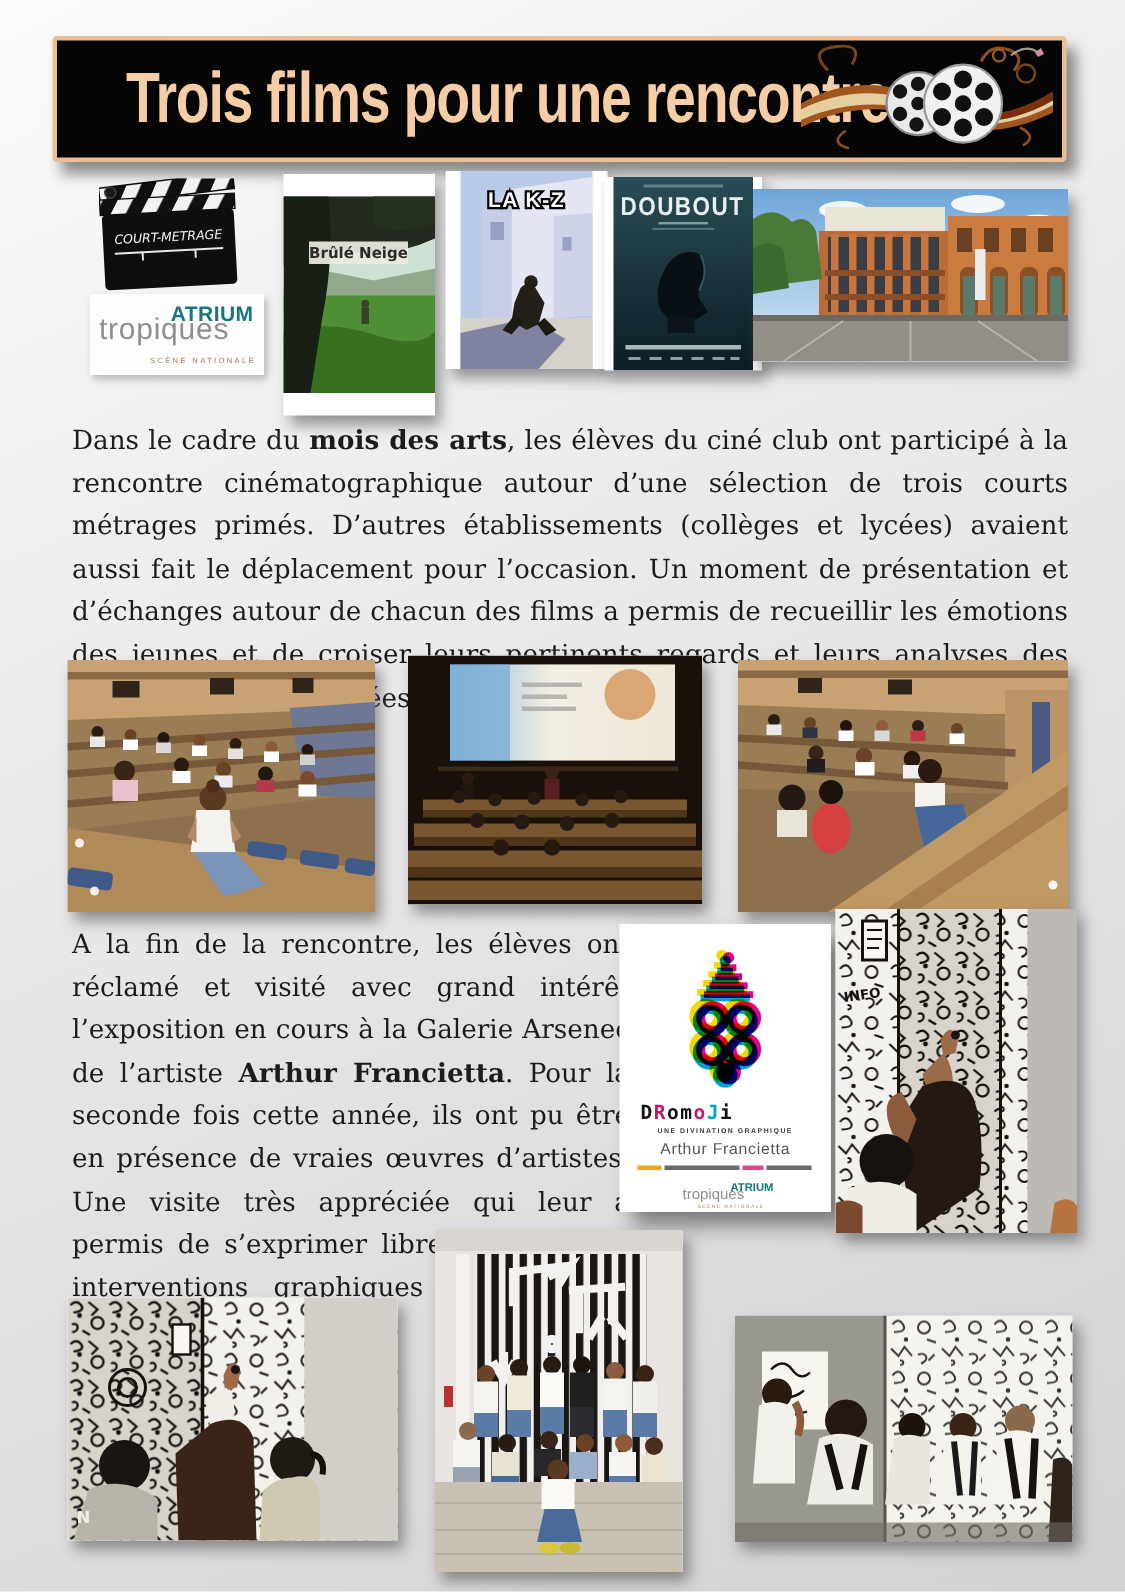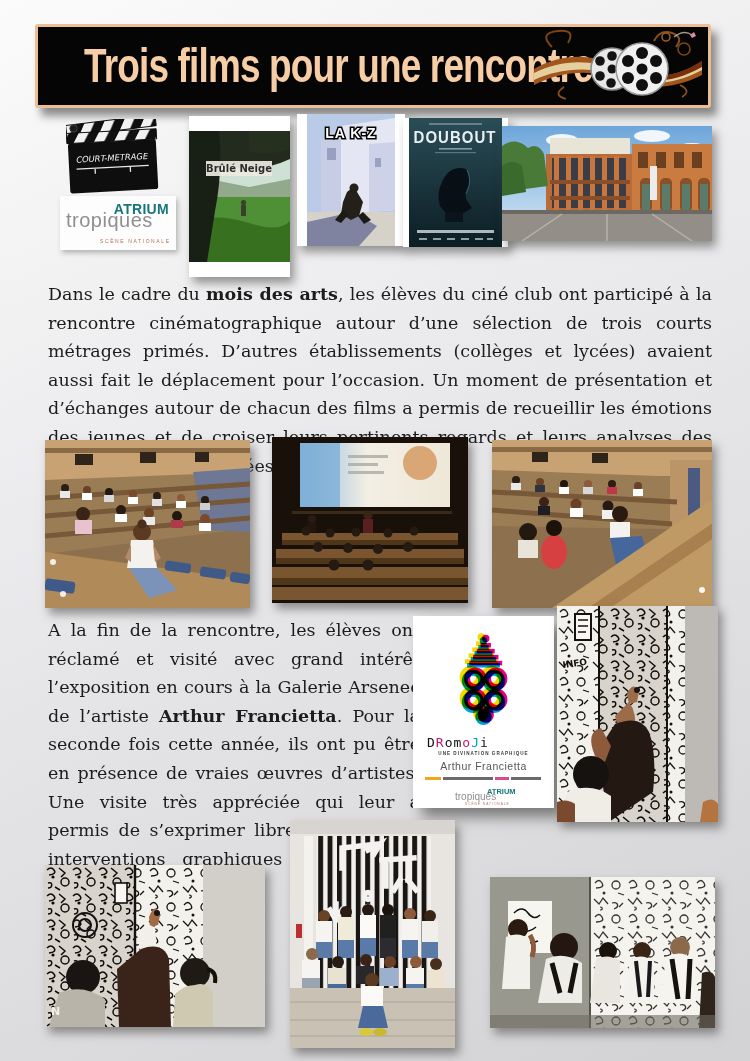--- a/index.html
+++ b/index.html
@@ -34,21 +34,21 @@
   .atrium-card .a3{position:absolute;bottom:6px;left:40px;color:#b5714f;font-size:5px;letter-spacing:1.6px;}
   
   .para{color:#1c1c1c;font-size:17.5px;line-height:28.6px;text-align:justify;}
   #para1{left:48px;top:280px;width:664px;height:150px;}
   #para2{left:48px;top:616px;width:372px;height:230px;}
   
   .dromoji{left:413px;top:616px;width:141px;height:192px;background:#fff;
     box-shadow:9px 9px 13px rgba(40,40,40,.55);text-align:center;
     font-family:"Liberation Sans",sans-serif;}
   .dromoji .figwrap{margin-top:6px;height:112px;}
-  .dm-word{display:block;text-align:left;margin:1px 0 0 14px;font-weight:normal;font-size:13px;letter-spacing:1px;font-family:"DejaVu Sans Mono",monospace;}
+  .dm-word{display:block;text-align:left;margin:1px 0 0 14px;font-weight:bold;font-size:13px;letter-spacing:1px;font-family:"DejaVu Sans Mono",monospace;}
   .dm-sub{display:block;font-size:4.6px;font-weight:bold;color:#3a3a3a;letter-spacing:1px;margin-top:1px;}
   .dm-artist{display:block;font-size:10.5px;color:#555;margin-top:4px;letter-spacing:.5px;}
   .dm-fine{margin:5px auto 0 auto;width:118px;height:3px;display:flex;gap:2px;}
   .dm-fine i{display:block;height:3px;}
   .dm-logo{margin-top:7px;position:relative;height:22px;font-family:"Liberation Sans",sans-serif;}
   .dm-logo .a1{position:absolute;top:0;left:74px;color:#17767c;font-weight:bold;font-size:7.5px;}
   .dm-logo .a2{position:absolute;top:4px;left:42px;color:#8f8f8f;font-size:10px;}
   .dm-logo .a3{position:absolute;top:15px;left:52px;color:#b5714f;font-size:3.2px;letter-spacing:1px;}
 </style>
 </head>

